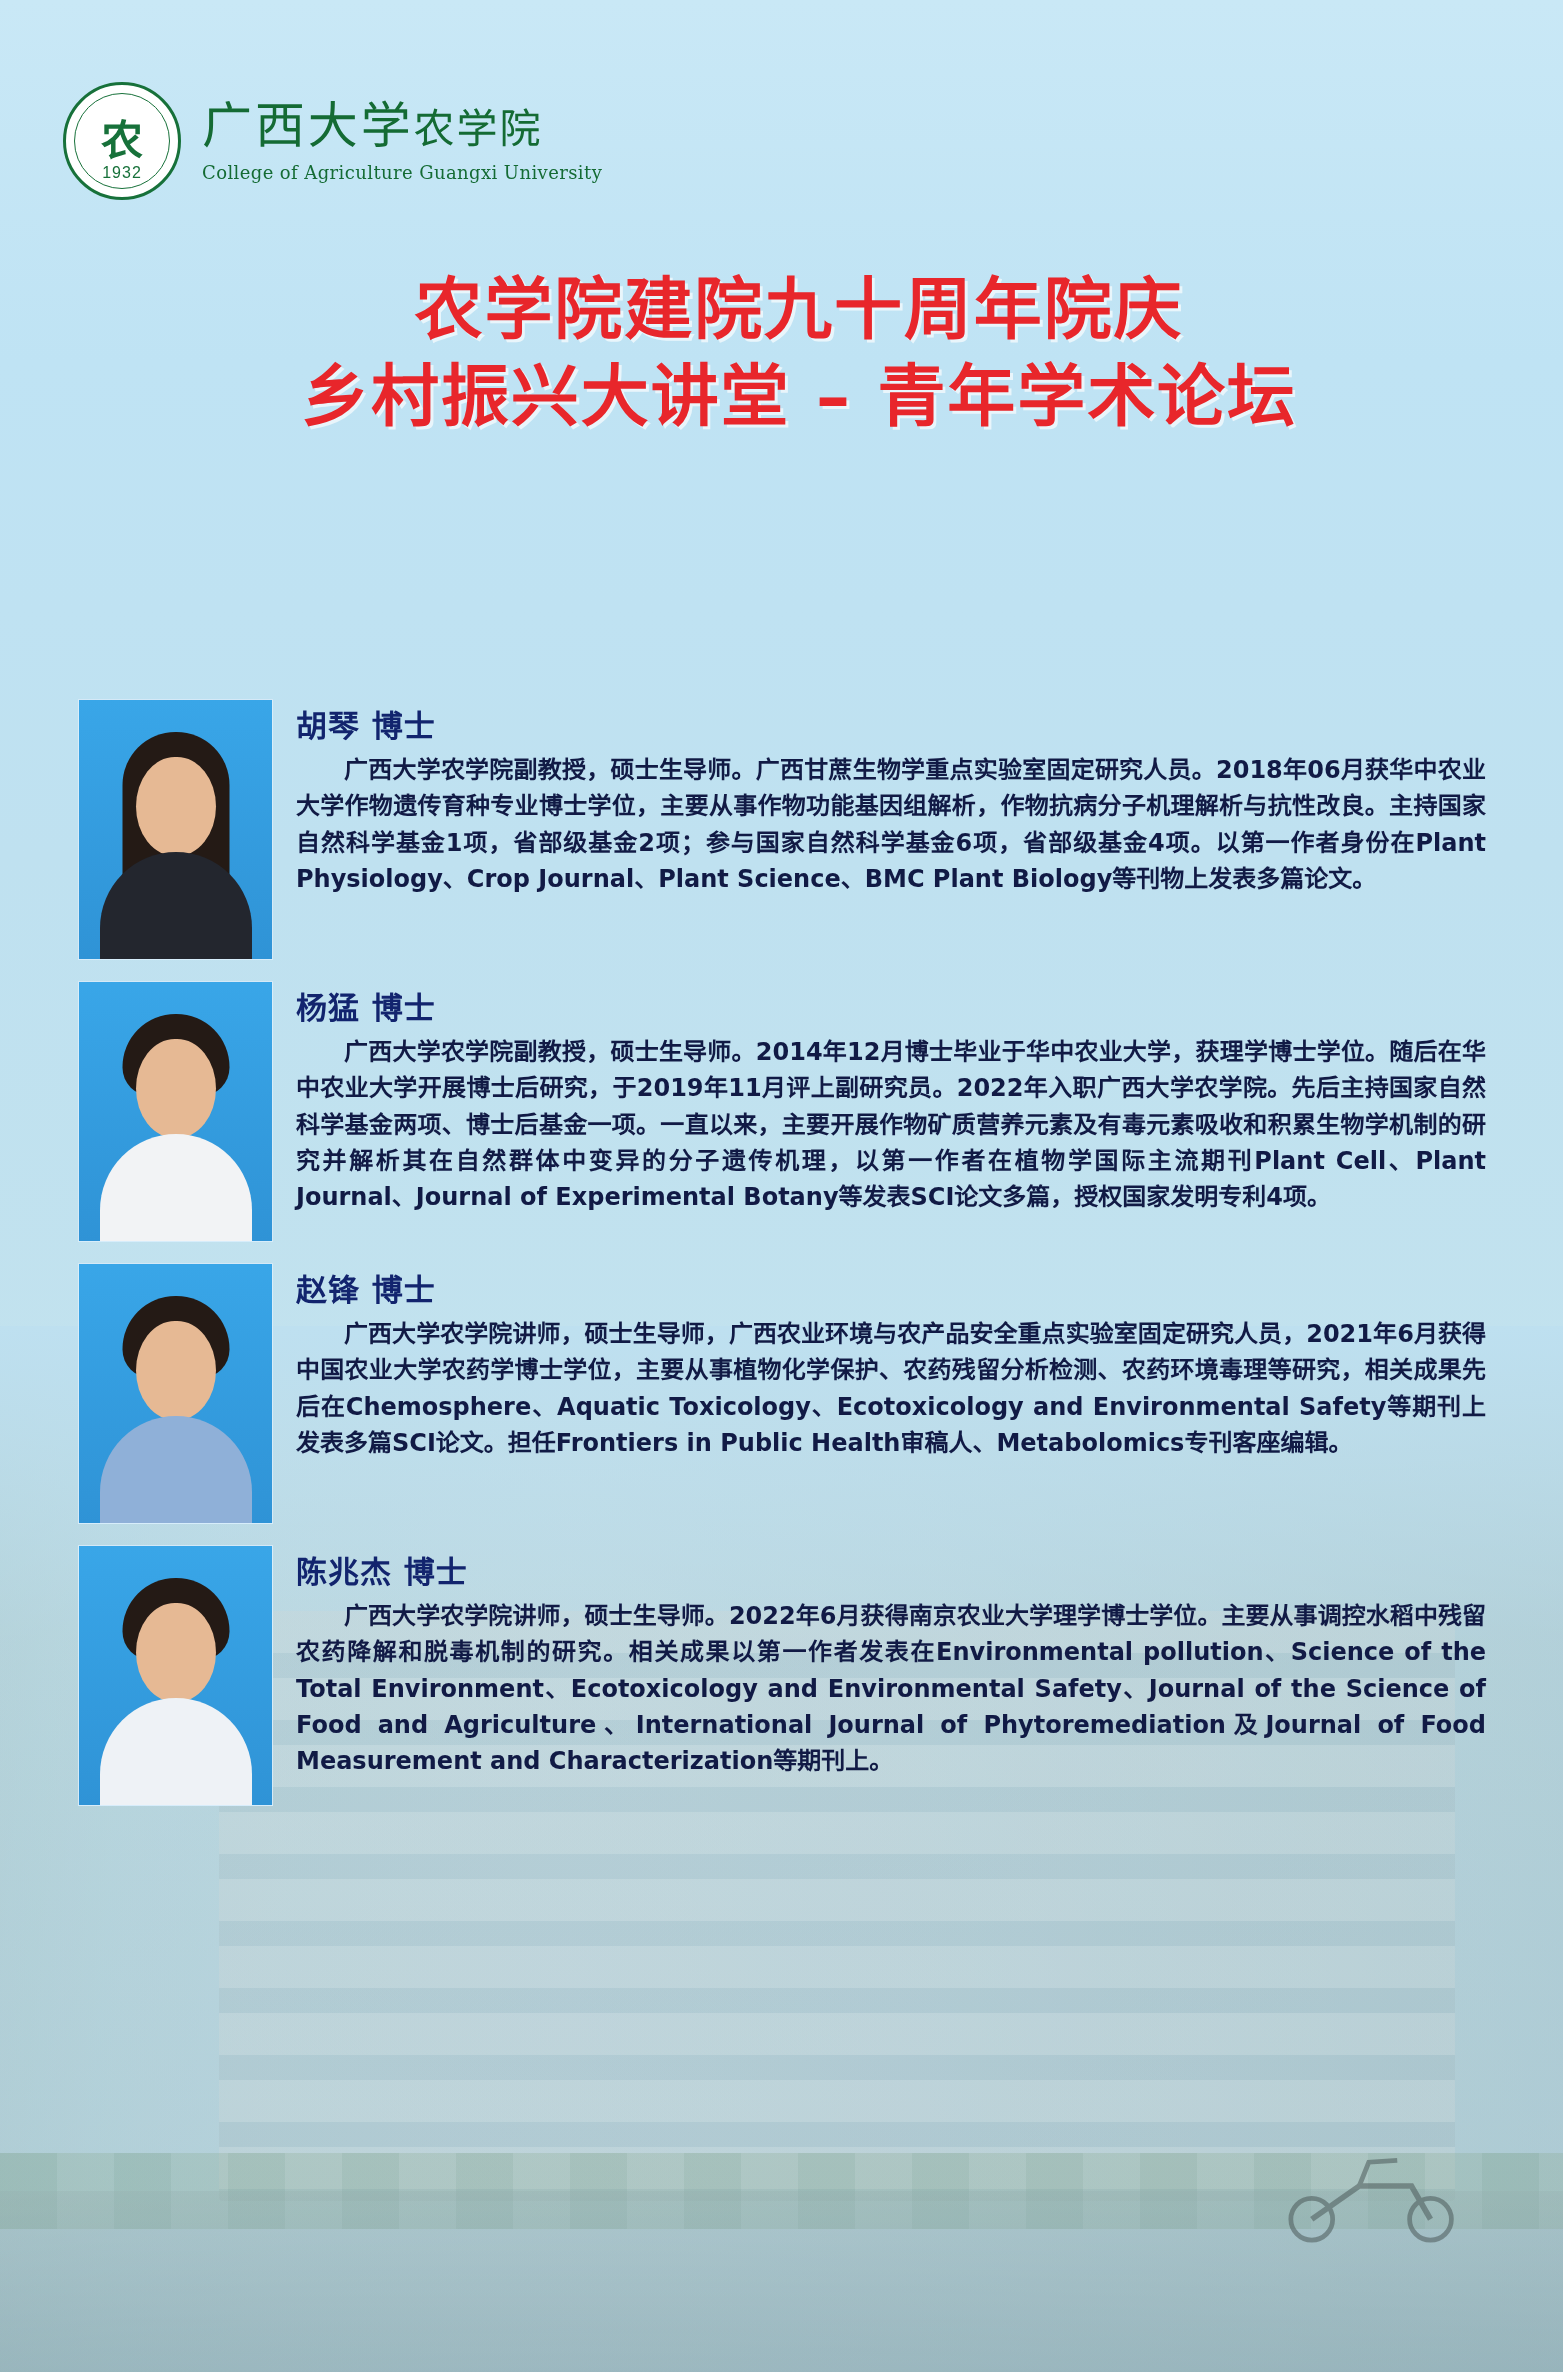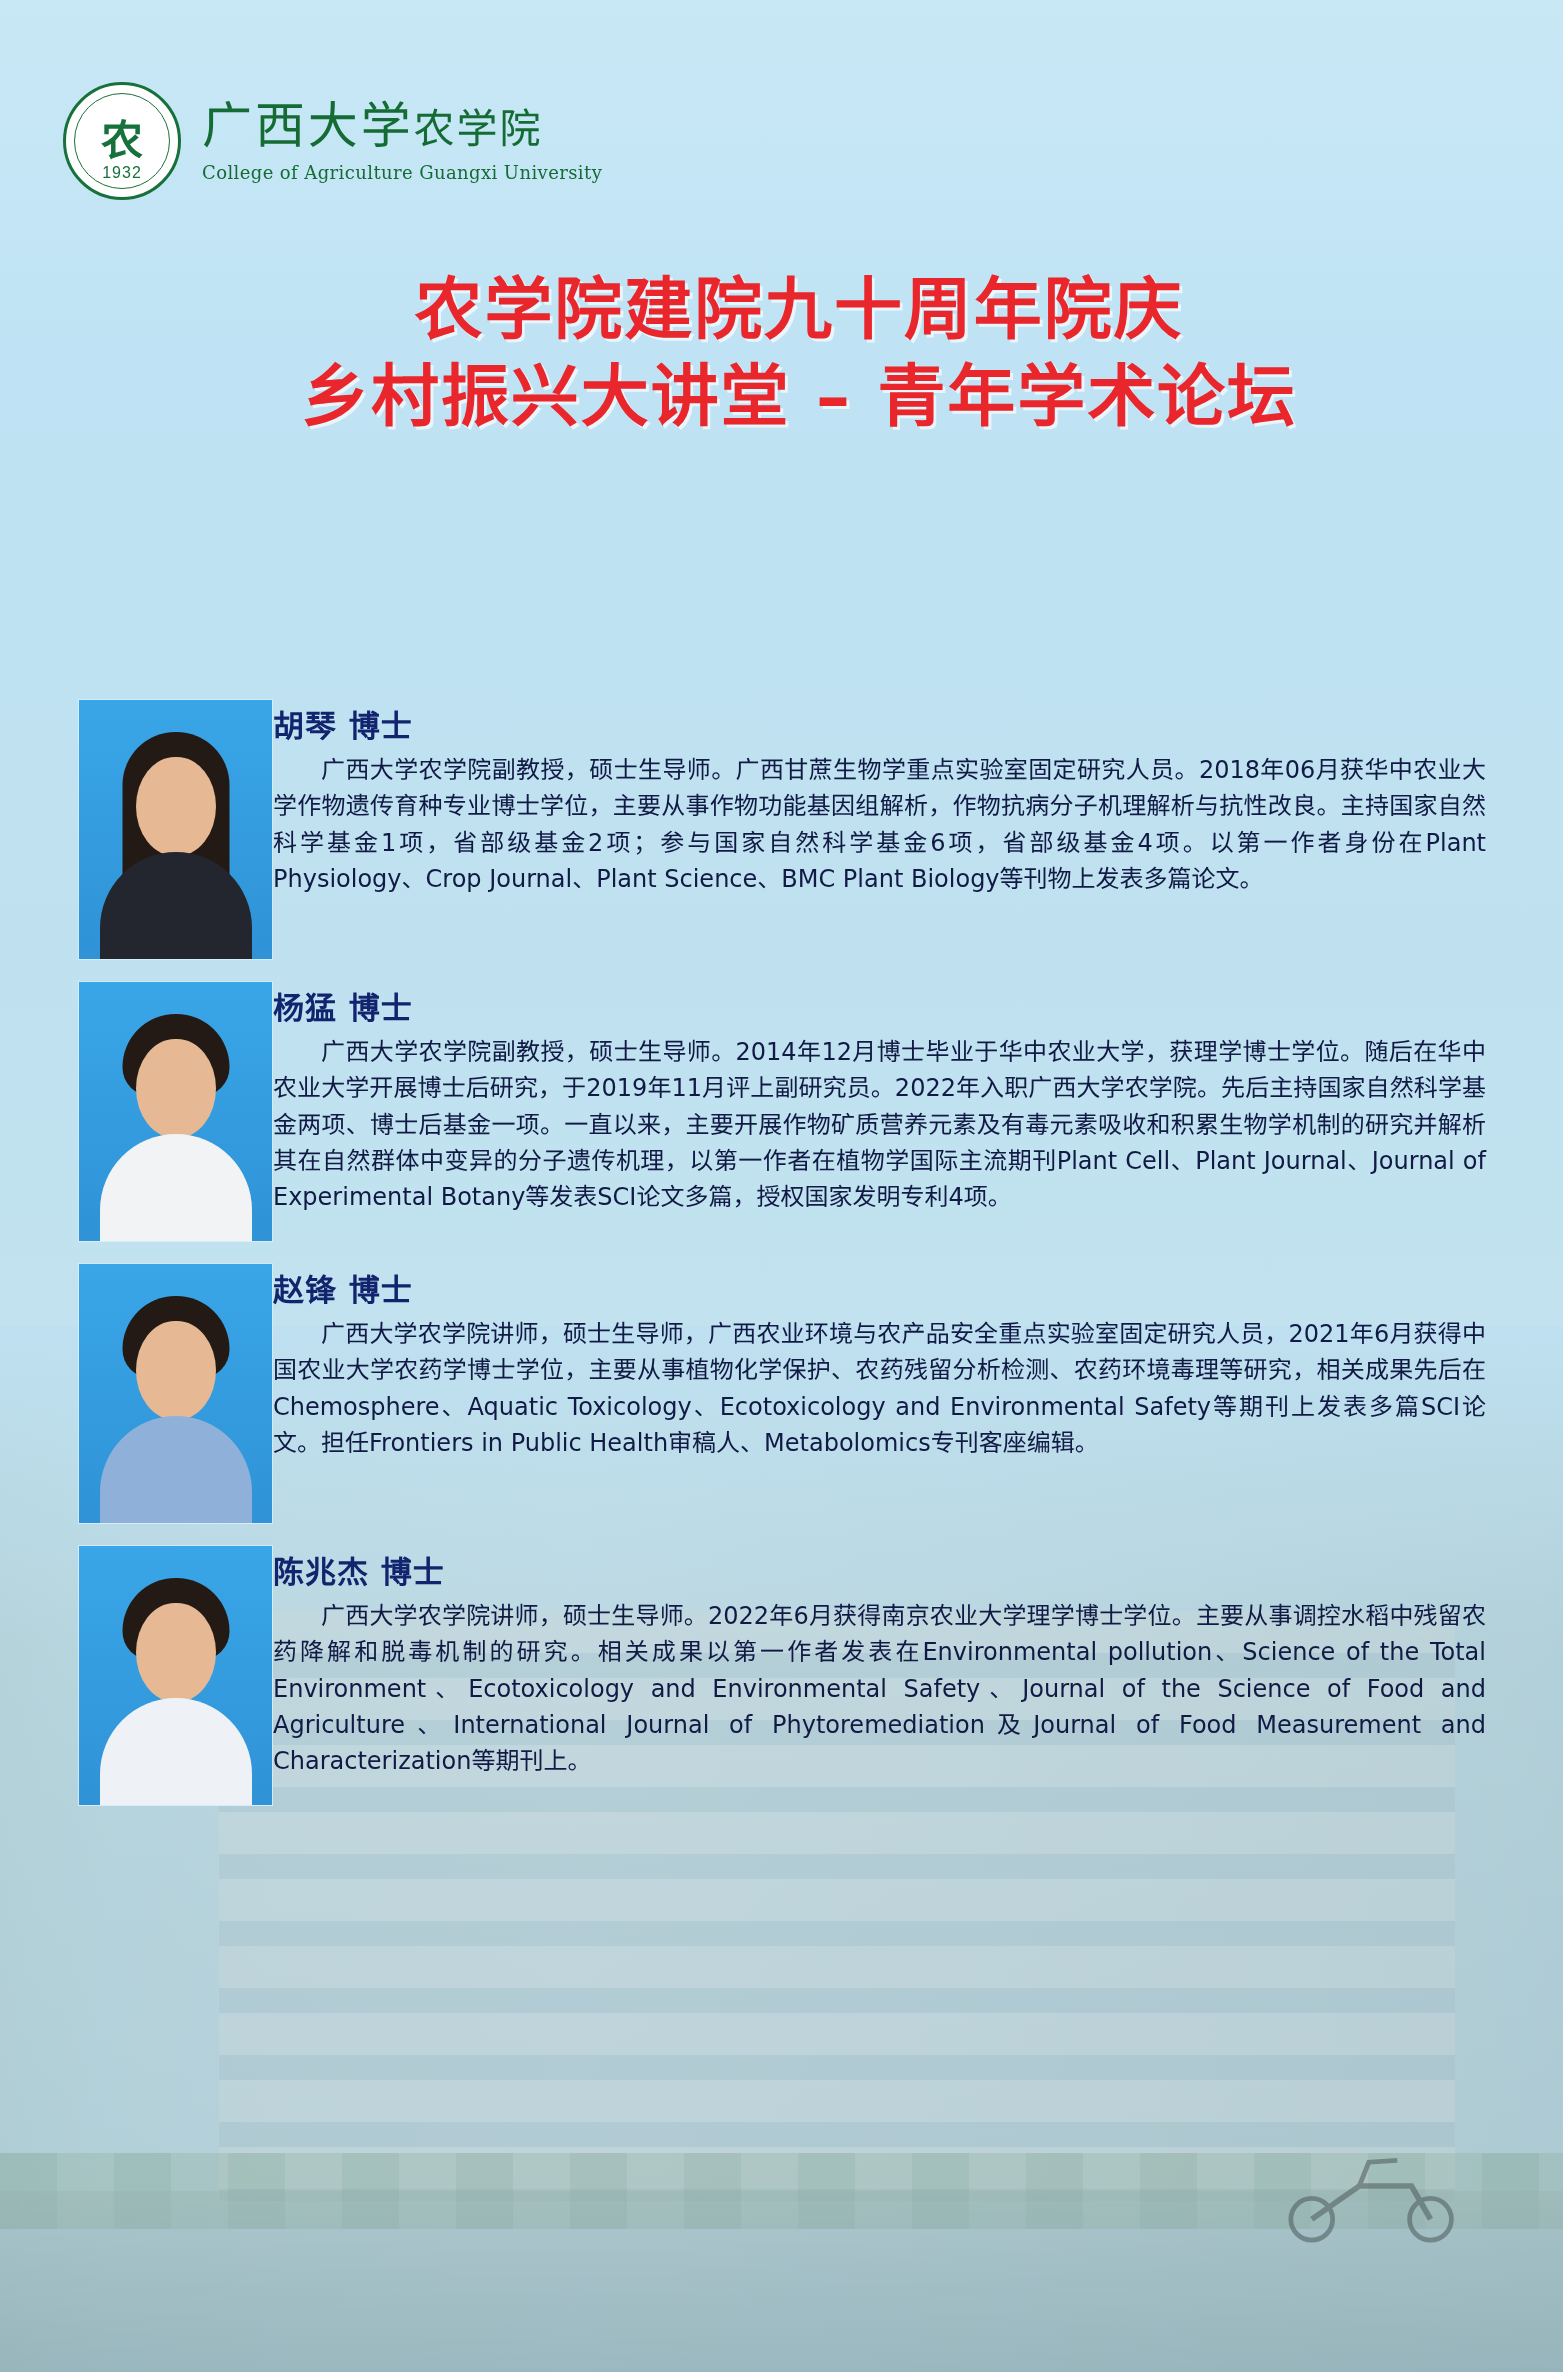--- a/index.html
+++ b/index.html
@@ -238,37 +238,39 @@
     left: 50%;
     transform: translateX(-50%);
     top: 57px;
     width: 80px;
     height: 99px;
     border-radius: 40px / 51px;
     background: #e6b994;
   }
   .text-col {
     flex: 1;
+    padding-left: 23px;
   }
   .person-name {
     font-family: "DejaVu Sans", "Liberation Sans", sans-serif;
     font-weight: bold;
     font-size: 31px;
     color: #12246e;
     margin: 1.9px 0 5.7px 0;
     letter-spacing: 1px;
   }
   .person-bio {
     font-family: "DejaVu Sans", "Liberation Sans", sans-serif;
     font-size: 24px;
     line-height: 1.52;
     color: #111a45;
     text-align: justify;
     text-justify: inter-ideograph;
     text-indent: 2em;
+    font-weight: bold;
   }
 </style>
 </head>
 <body>
 
 <div class="poster">
 
   <div class="bg-photo"></div>
   <div class="bg-building"></div>
   <div class="bg-bush"></div>

